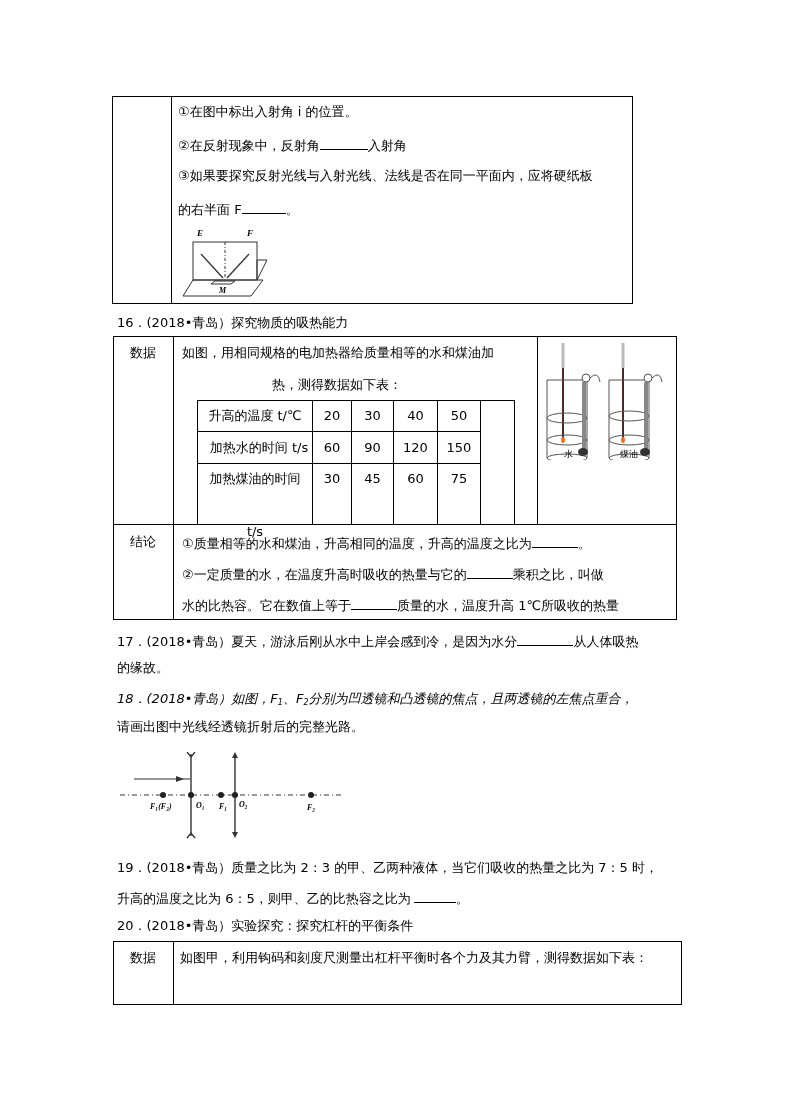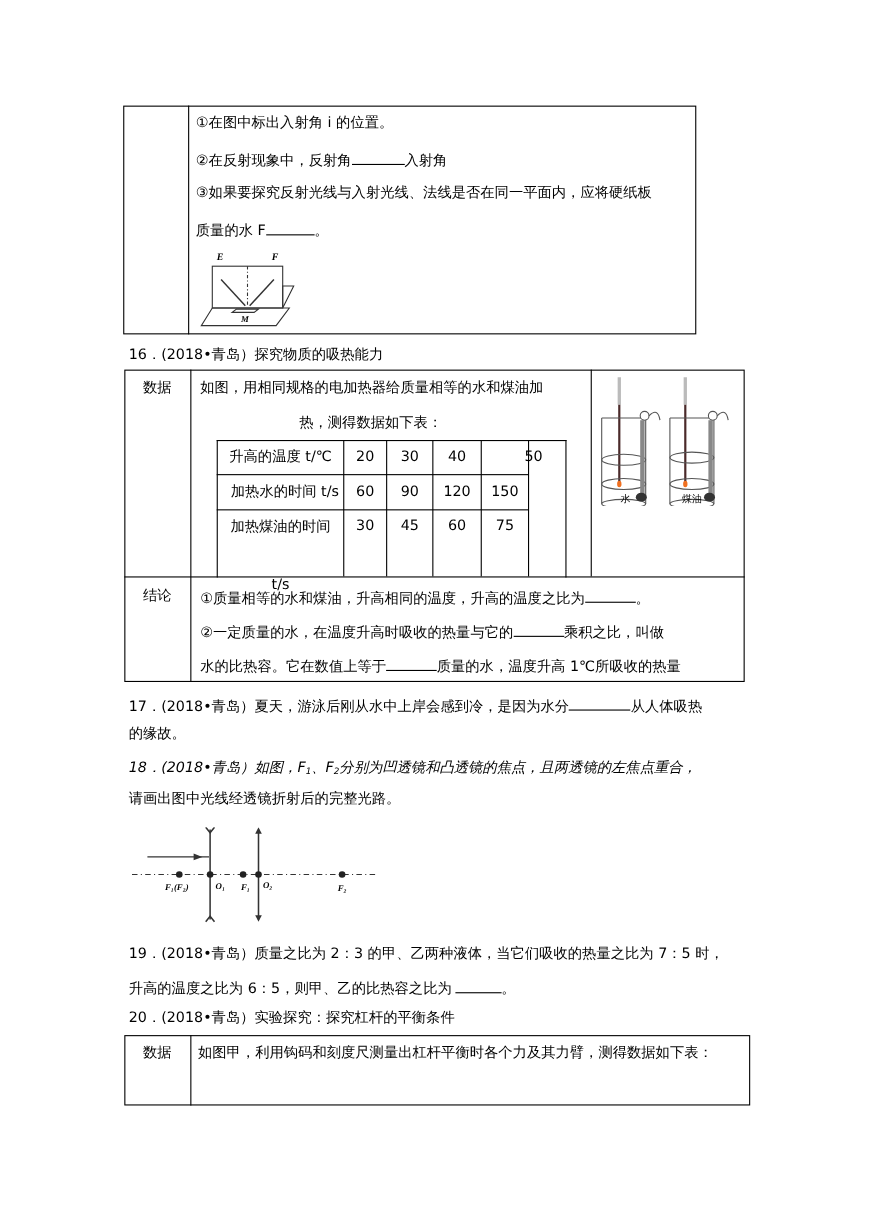--- a/index.html
+++ b/index.html
@@ -27,21 +27,21 @@
 
 <div class="frame" style="left:112px; top:96px; width:521px; height:208px;"></div>
 <div class="vline" style="left:171px; top:96px; height:208px;"></div>
 
 <div class="line" style="left:178px; top:104px;">①在图中标出入射角 i 的位置。</div>
 <div class="line" style="left:178px; top:136px;">
   <span>②在反射现象中，反射角</span><span class="blank b-48"></span><span>入射角</span>
 </div>
 <div class="line" style="left:178px; top:168px;">③如果要探究反射光线与入射光线、法线是否在同一平面内，应将硬纸板</div>
 <div class="line" style="left:178px; top:200px;">
-  <span>质量的水 F</span><span class="blank b-44"></span><span>。</span>
+  <span>的右半面 F</span><span class="blank b-44"></span><span>。</span>
 </div>
 
 <svg class="abs" style="left:175px; top:224px;" width="100" height="76" viewBox="0 0 100 76">
   <text x="22" y="12" font-size="9" font-style="italic" font-weight="bold" font-family="Liberation Serif, serif">E</text>
   <text x="72" y="12" font-size="9" font-style="italic" font-weight="bold" font-family="Liberation Serif, serif">F</text>
   <rect x="18" y="18" width="64" height="38" fill="none" stroke="#333" stroke-width="1"></rect>
   <line x1="50" y1="18" x2="50" y2="54" stroke="#333" stroke-dasharray="3,2,1,2"></line>
   <line x1="26" y1="30" x2="48" y2="54" stroke="#333" stroke-width="1.3"></line>
   <line x1="52" y1="54" x2="74" y2="30" stroke="#333" stroke-width="1.3"></line>
   <polygon points="82,36 92,36 82,56" fill="none" stroke="#333"></polygon>
@@ -67,21 +67,21 @@
 <div class="vline" style="left:393px; top:400px; height:124px;"></div>
 <div class="vline" style="left:437px; top:400px; height:124px;"></div>
 <div class="vline" style="left:480px; top:400px; height:124px;"></div>
 <div class="hline" style="left:197px; top:431px; width:283px;"></div>
 <div class="hline" style="left:197px; top:463px; width:283px;"></div>
 
 <div class="cell" style="left:198px; top:408px; width:114px;">升高的温度 t/℃</div>
 <div class="cell" style="left:313px; top:408px; width:38px;">20</div>
 <div class="cell" style="left:352px; top:408px; width:41px;">30</div>
 <div class="cell" style="left:394px; top:408px; width:43px;">40</div>
-<div class="cell" style="left:464px; top:408px; width:42px;">50</div>
+<div class="cell" style="left:438px; top:408px; width:42px;">50</div>
 
 <div class="cell" style="left:202px; top:440px; width:114px;">加热水的时间 t/s</div>
 <div class="cell" style="left:313px; top:440px; width:38px;">60</div>
 <div class="cell" style="left:352px; top:440px; width:41px;">90</div>
 <div class="cell" style="left:394px; top:440px; width:43px;">120</div>
 <div class="cell" style="left:438px; top:440px; width:42px;text-align:center;">150</div>
 
 <div class="cell" style="left:198px; top:471px; width:114px;font-family:Liberation Serif, serif;">加热煤油的时间</div>
 <div class="cell" style="left:198px; top:524px; width:114px;">t/s</div>
 <div class="cell" style="left:313px; top:471px; width:38px;">30</div>

